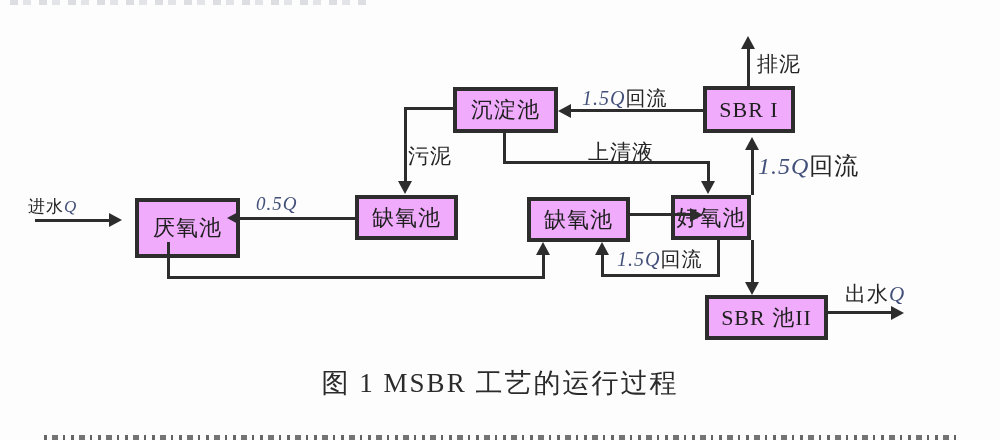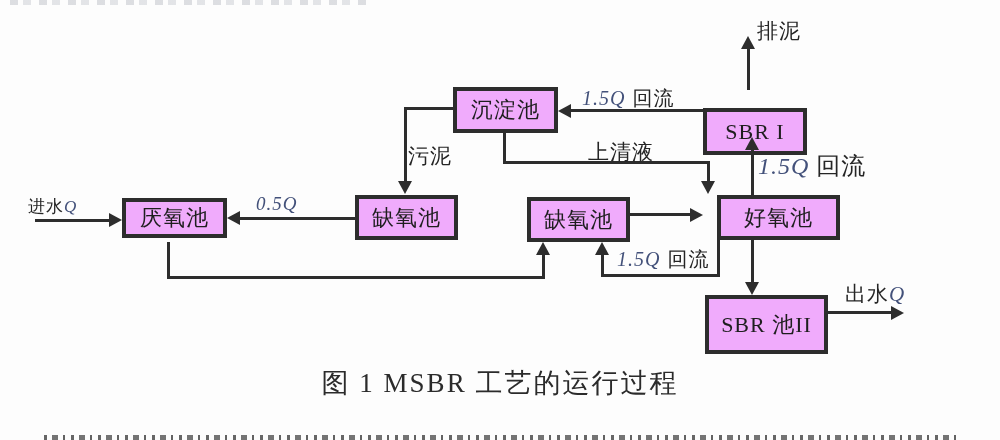--- a/index.html
+++ b/index.html
@@ -37,53 +37,53 @@
   .ah{position:absolute;width:0;height:0;border:7px solid transparent;}
   .ah.r{border-left:13px solid var(--ink);border-right:0;}
   .ah.l{border-right:13px solid var(--ink);border-left:0;}
   .ah.u{border-bottom:13px solid var(--ink);border-top:0;}
   .ah.d{border-top:13px solid var(--ink);border-bottom:0;}
 
   
   .flabel{position:absolute;font-size:20px;color:#252525;white-space:nowrap;letter-spacing:1px;}
   .flabel .qv{color:var(--blue);font-style:italic;}
   .flabel .zh{color:#252525;}
-  .flabel .sp{margin-left:7px;}
+  .flabel .sp{margin-left:0;}
 
   .caption{position:absolute;left:0;right:0;top:365px;text-align:center;
            font-size:27px;color:#2b2b2b;letter-spacing:2px;}
 </style>
 </head>
 <body>
 
 <div class="page">
 
   <div class="clip-strip top"></div>
 
   <div>
 
     <div class="box" style="left:453px;top:87px;width:105px;height:46px">
       <span class="box-label">沉淀池</span>
     </div>
-    <div class="box" style="left:703px;top:108px;width:104px;height:47px">
+    <div class="box" style="left:703px;top:86px;width:92px;height:47px">
       <span class="box-label">SBR I</span>
     </div>
-    <div class="box" style="left:122px;top:198px;width:105px;height:40px">
+    <div class="box" style="left:135px;top:198px;width:105px;height:60px">
       <span class="box-label">厌氧池</span>
     </div>
     <div class="box" style="left:355px;top:195px;width:103px;height:45px">
       <span class="box-label">缺氧池</span>
     </div>
     <div class="box" style="left:527px;top:197px;width:103px;height:45px">
       <span class="box-label">缺氧池</span>
     </div>
-    <div class="box" style="left:717px;top:195px;width:123px;height:45px">
+    <div class="box" style="left:671px;top:195px;width:80px;height:45px">
       <span class="box-label">好氧池</span>
     </div>
-    <div class="box" style="left:705px;top:295px;width:123px;height:59px">
+    <div class="box" style="left:705px;top:295px;width:123px;height:45px">
       <span class="box-label">SBR 池II</span>
     </div>
 
     <div class="seg" style="left:35px;top:219px;width:76px;height:3px"></div>
     <div class="ah r" style="left:109px;top:213px"></div>
 
     <div class="seg" style="left:240px;top:217px;width:115px;height:3px"></div>
     <div class="ah l" style="left:227px;top:211px"></div>
 
     <div class="seg" style="left:405px;top:107px;width:48px;height:3px"></div>
@@ -127,21 +127,21 @@
       <span class="zh">进水</span><span class="qv">Q</span>
     </div>
     <div class="flabel" style="left:256px;top:193px;font-size:19px">
       <span class="qv">0.5Q</span>
     </div>
     <div class="flabel" style="left:408px;top:142px;font-size:21px">污泥</div>
     <div class="flabel" style="left:588px;top:138px;font-size:21px">上清液</div>
     <div class="flabel" style="left:582px;top:85px;font-size:20px">
       <span class="qv">1.5Q</span><span class="zh sp">回流</span>
     </div>
-    <div class="flabel" style="left:757px;top:17px;font-size:21px">排泥</div>
+    <div class="flabel" style="left:757px;top:50px;font-size:21px">排泥</div>
     <div class="flabel" style="left:758px;top:150px;font-size:24px">
       <span class="qv">1.5Q</span><span class="zh sp">回流</span>
     </div>
     <div class="flabel" style="left:617px;top:246px;font-size:20px">
       <span class="qv">1.5Q</span><span class="zh sp">回流</span>
     </div>
     <div class="flabel" style="left:845px;top:280px;font-size:21px">
       <span class="zh">出水</span><span class="qv">Q</span>
     </div>
   </div>

